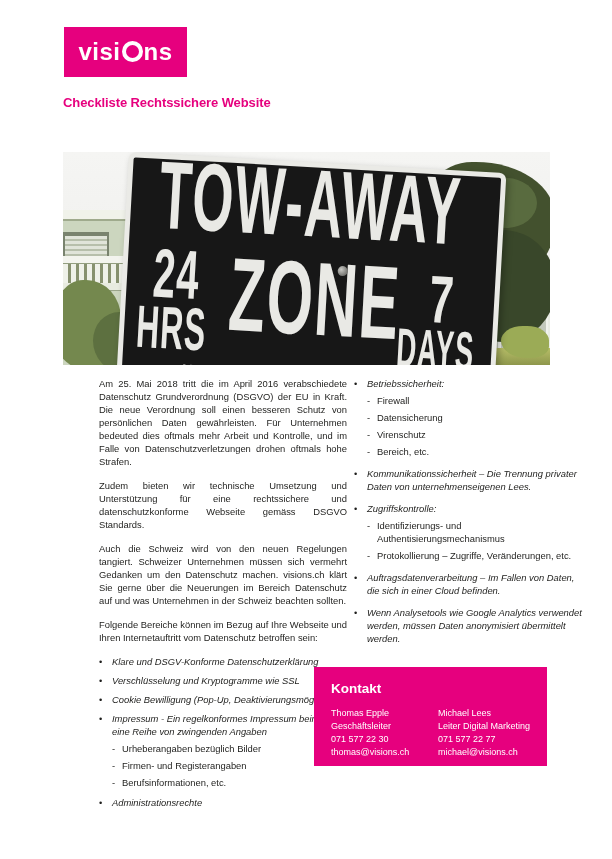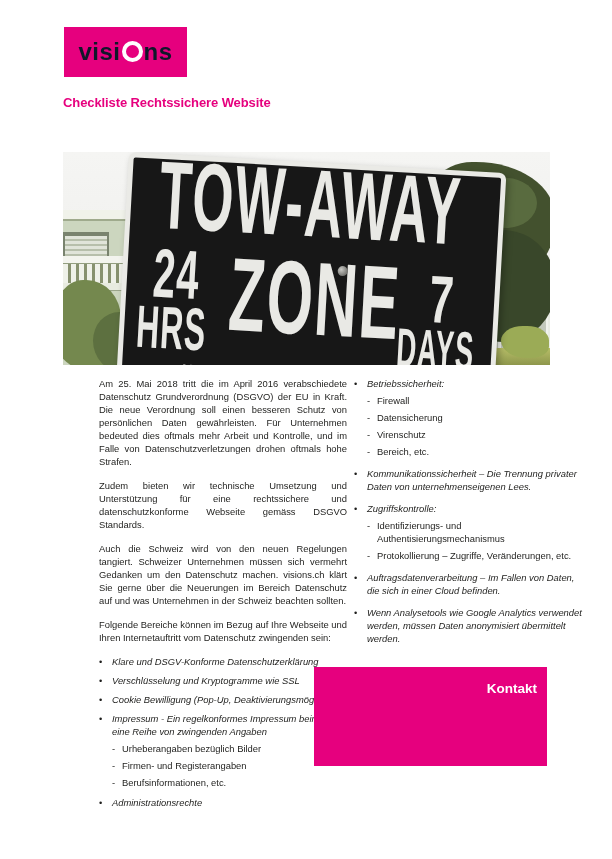--- a/index.html
+++ b/index.html
@@ -6,21 +6,21 @@
   html,body{ margin:0; padding:0; }
   body{
     width:612px; height:859px; position:relative; background:#fff;
     font-family:"Liberation Sans", sans-serif; color:var(--ink);
     overflow:hidden;
   }
 
   
   .logo{
     position:absolute; left:64px; top:27px; width:123px; height:50px;
-    background:var(--magenta); color:#0f172a; display:flex; align-items:center;
+    background:var(--magenta); color:#ffffff; display:flex; align-items:center;
     justify-content:center; font-weight:bold; font-size:24px; letter-spacing:.5px;
   }
   .logo .o-ring{
     display:inline-block; width:13px; height:13px; border:4.5px solid #fff;
     border-radius:50%; margin:0 1px 2px 1px; vertical-align:middle;
   }
 
   
   .title{
     position:absolute; left:63px; top:93px; color:var(--magenta);
@@ -104,21 +104,20 @@
   .li .tx{ flex:1;font-style:italic; }
   .subli{ display:flex; margin:4px 0 0 13px; }
   .subli .mk{ flex:0 0 10px; }
   .sublist{ margin-bottom:2px; }
 
   
   .kontakt{
     position:absolute; left:314px; top:667px; width:233px; height:99px;
     background:var(--magenta); color:#fff; box-sizing:border-box;
     padding:14px 10px 0 17px;
-    text-align:right;
   }
   .kontakt .khead{ font-size:13.5px; font-weight:bold; margin:0 0 11px; }
   .kontakt .cols{ display:flex; }
   .person{ font-size:9px; line-height:13px; }
   .person.p1{ width:107px; }
   .person.p2{ flex:1; }
   .person .email{ cursor:pointer; }
 </style>
 </head>
 <body>
@@ -166,21 +165,21 @@
     <div class="sign-text t-days">DAYS</div>
     <div class="sign-text t-unauth">UNAUT</div>
     <div class="bolt"></div>
   </div>
 </div>
 
 <div class="col col-left">
   <p>Am 25. Mai 2018 tritt die im April 2016 verabschiedete Datenschutz Grundverordnung (DSGVO) der EU in Kraft. Die neue Verordnung soll einen besseren Schutz von persönlichen Daten gewährleisten. Für Unternehmen bedeuted dies oftmals mehr Arbeit und Kontrolle, und im Falle von Datenschutzverletzungen drohen oftmals hohe Strafen.</p>
   <p>Zudem bieten wir technische Umsetzung und Unterstützung für eine rechtssichere und datenschutzkonforme Webseite gemäss DSGVO Standards.</p>
   <p>Auch die Schweiz wird von den neuen Regelungen tangiert. Schweizer Unternehmen müssen sich vermehrt Gedanken um den Datenschutz machen. visions.ch klärt Sie gerne über die Neuerungen im Bereich Datenschutz auf und was Unternehmen in der Schweiz beachten sollten.</p>
-  <p>Folgende Bereiche können im Bezug auf Ihre Webseite und Ihren Internetauftritt vom Datenschutz zwingenden sein:</p>
+  <p>Folgende Bereiche können im Bezug auf Ihre Webseite und Ihren Internetauftritt vom Datenschutz betroffen sein:</p>
 
   <div class="list">
     <div class="li">
       <span class="mk">•</span>
       <span class="tx">Klare und DSGV-Konforme Datenschutzerklärung</span>
     </div>
     <div class="li">
       <span class="mk">•</span>
       <span class="tx">Verschlüsselung und Kryptogramme wie SSL</span>
     </div>
@@ -259,13 +258,27 @@
     <span class="tx">Auftragsdatenverarbeitung – Im Fallen von Daten, die sich in einer Cloud befinden.</span>
   </div>
   <div class="li">
     <span class="mk">•</span>
     <span class="tx">Wenn Analysetools wie Google Analytics verwendet werden, müssen Daten anonymisiert übermittelt werden.</span>
   </div>
 </div>
 
 <div class="kontakt">
   <div class="khead">Kontakt</div>
+  <div class="cols">
+    <div class="person p1">
+      <div>Thomas Epple</div>
+      <div>Geschäftsleiter</div>
+      <div>071 577 22 30</div>
+      <div class="email">thomas@visions.ch</div>
+    </div>
+    <div class="person p2">
+      <div>Michael Lees</div>
+      <div>Leiter Digital Marketing</div>
+      <div>071 577 22 77</div>
+      <div class="email">michael@visions.ch</div>
+    </div>
+  </div>
 </div>
 
 </body></html>

